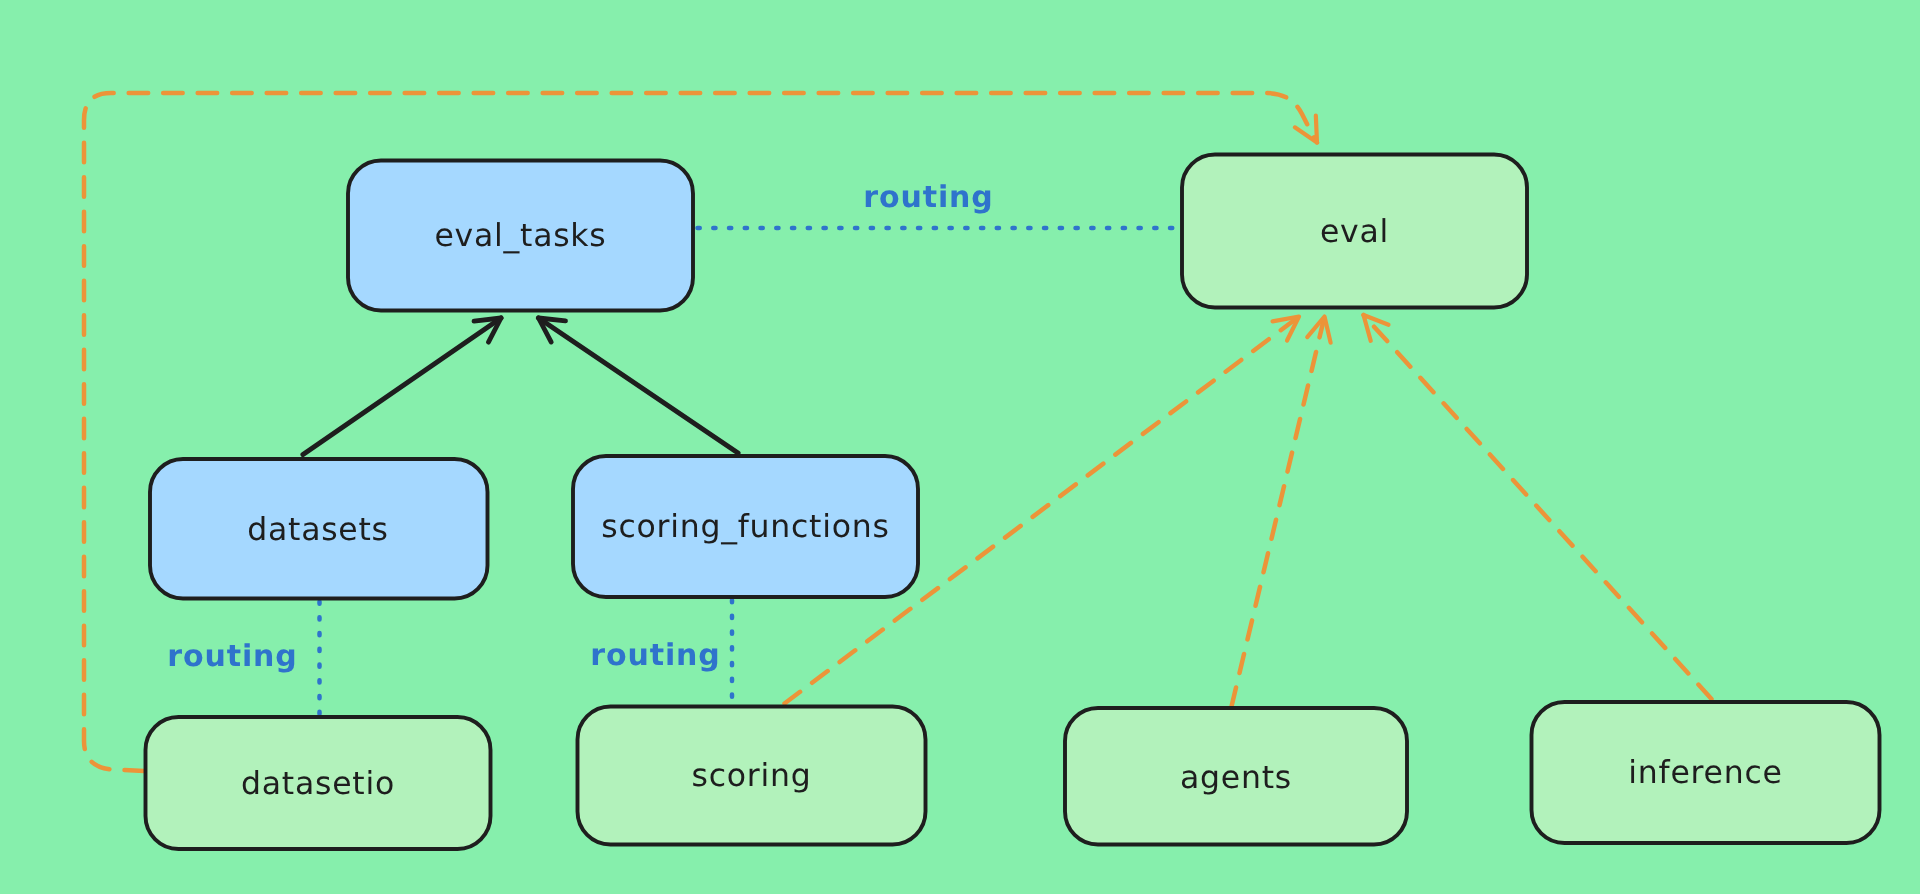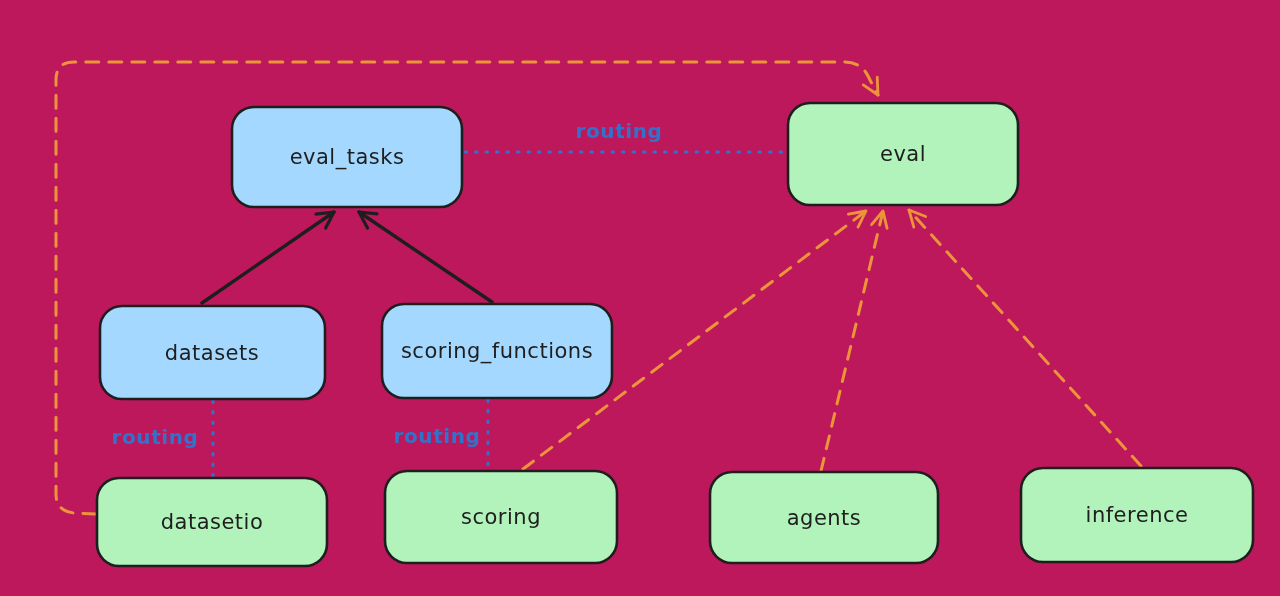--- a/index.html
+++ b/index.html
@@ -5,21 +5,21 @@
   html, body {
     margin: 0;
     padding: 0;
     background: #ffffff;
     font-family: "DejaVu Sans", "Liberation Sans", sans-serif;
   }
   .canvas {
     position: relative;
     width: 1280px;
     height: 596px;
-    background: #be185d;
+    background: #86efac;
     overflow: hidden;
   }
   svg { display: block; }
   .node-box {
     stroke: #1e1e1e;
     stroke-width: 2.6;
   }
   .node-box.api { fill: #a5d8ff; }
   .node-box.provider { fill: #b2f2bb; }
   .node-label {

